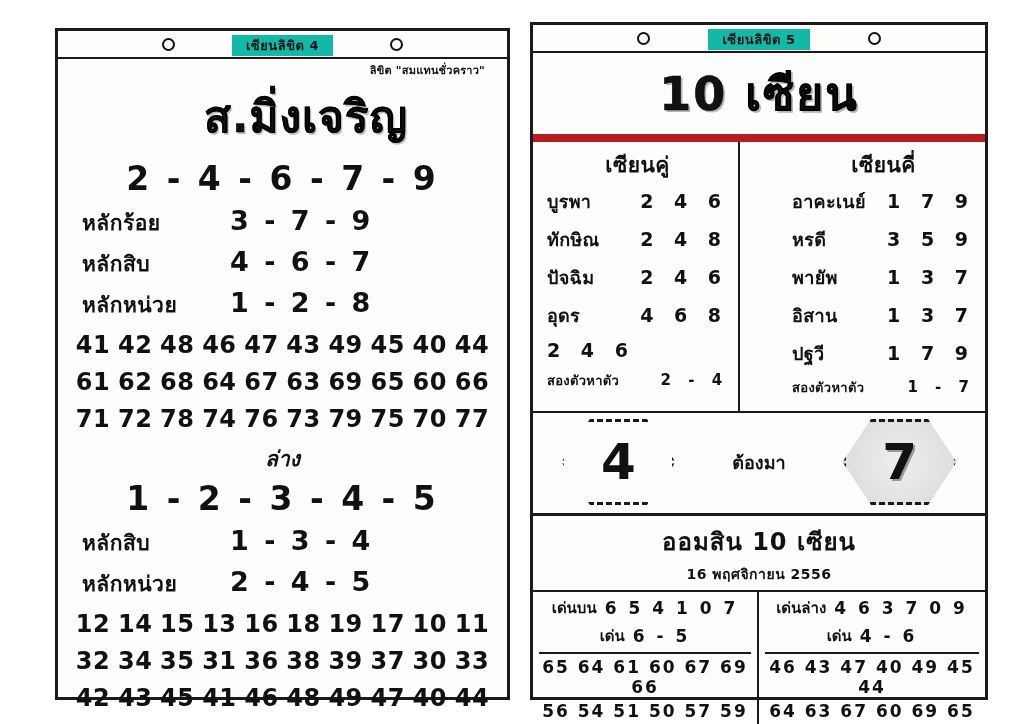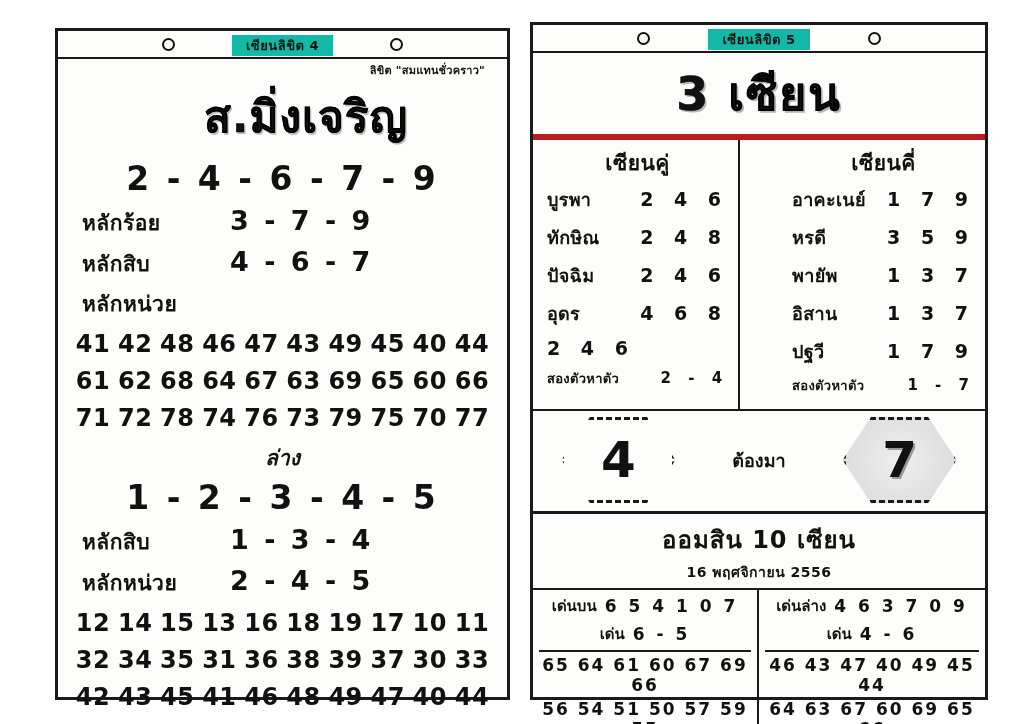--- a/index.html
+++ b/index.html
@@ -119,21 +119,21 @@
     font-size:46px;
     font-weight:bold;
     color:#111;
     margin-top:4px;
     letter-spacing:2px;
     -webkit-text-stroke:0.6px #000;
     text-shadow:2px 2px 0 #b5b5b5;
   }
   .two-col{
     display:flex;
-    border-top:6px solid #b91c1c;
+    border-top:8px solid #b91c1c;
     margin-top:4px;
     gap:38px;
   }
   .col{
     width:50%;
     box-sizing:border-box;
     padding:4px 10px 4px 14px;
   }
   .col.left-col{border-right:2px solid #1a1a1a;}
   .col-title{
@@ -248,20 +248,21 @@
     <div class="labelrow">
       <span class="lab">หลักร้อย</span>
       <span class="val">3 - 7 - 9</span>
     </div>
     <div class="labelrow">
       <span class="lab">หลักสิบ</span>
       <span class="val">4 - 6 - 7</span>
     </div>
     <div class="labelrow">
       <span class="lab">หลักหน่วย</span>
+      <span class="val">1 - 2 - 8</span>
     </div>
 
     <div class="numgrid">
       <div class="nrow">
         <span>41</span>
         <span>42</span>
         <span>48</span>
         <span>46</span>
         <span>47</span>
         <span>43</span>
@@ -351,21 +352,21 @@
   </div>
 
   <div class="sheet" id="right-sheet">
 
     <div class="header-band">
       <span class="hdr-dot" style="left:104px;"></span>
       <span class="header-title">เซียนลิขิต 5</span>
       <span class="hdr-dot" style="right:104px;"></span>
     </div>
 
-    <div class="bigtitle2">3 เซียน</div>
+    <div class="bigtitle2">10 เซียน</div>
 
     <div class="two-col">
       <div class="col left-col">
         <div class="col-title">เซียนคู่</div>
 
         <div class="pairrow">
           <span class="pname">บูรพา</span>
           <span class="pnums">2 4 6</span>
         </div>
         <div class="pairrow">

